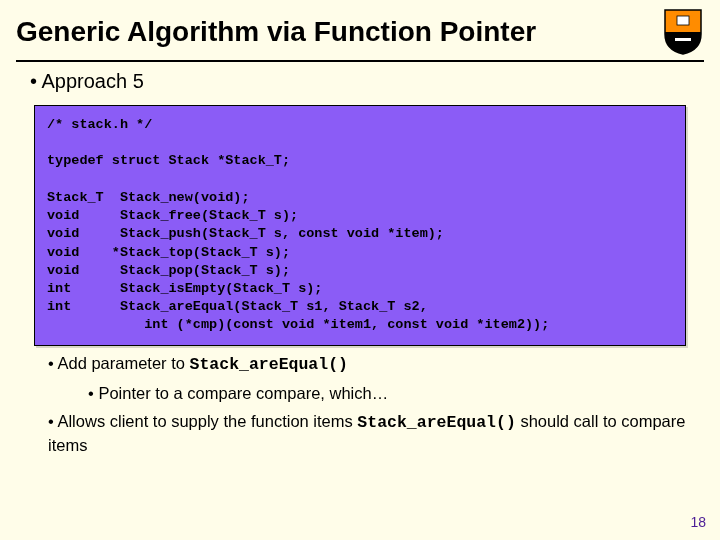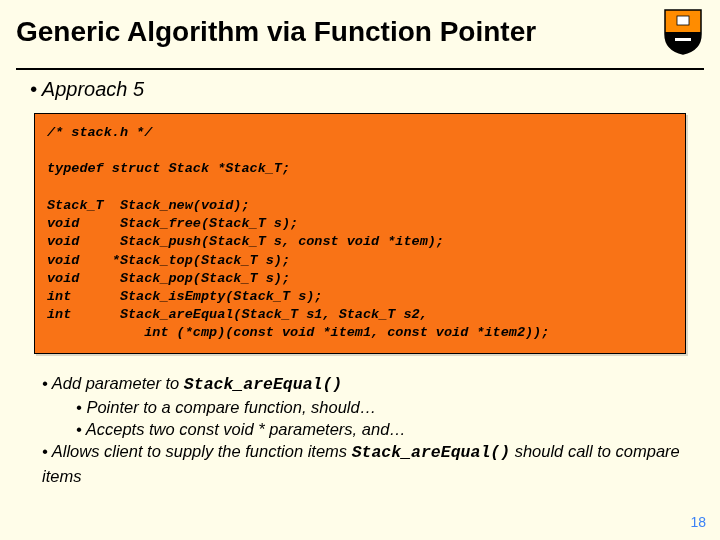--- a/index.html
+++ b/index.html
@@ -8,21 +8,21 @@
     width: 720px;
     height: 540px;
     background: #fffde9;
     font-family: Arial, Helvetica, sans-serif;
     position: relative;
     overflow: hidden;
   }
   .title-row {
     display: flex;
     align-items: center;
-    padding: 8px 16px 12px 16px;
+    padding: 8px 16px 4px 16px;
   }
   .title {
     font-size: 28px;
     font-weight: bold;
     color: #000;
     flex: 1;
   }
   .crest {
     width: 42px;
     height: 48px;
@@ -30,70 +30,69 @@
     align-items: center;
     justify-content: center;
   }
   .hr {
     margin: 0 16px 8px 16px;
     height: 0;
     border-top: 2px solid #000;
   }
   .content {
     padding: 0 28px 0 28px;
-    font-style: italic;
   }
   .bullet-top {
     font-size: 20px;
     margin: 6px 0 12px 2px;
   }
   .bullet-top::before {
     content: "• ";
   }
   .codebox {
     border: 1.5px solid #000;
-    background: #f97316;
+    background: #8b5cf6;
     padding: 10px 12px 10px 12px;
-    margin: 0 6px 18px 6px;
+    margin: 0 6px 6px 6px;
     box-shadow: 2px 2px 0 rgba(0,0,0,0.15);
   }
   .codebox pre {
     margin: 0;
     font-family: "Courier New", Courier, monospace;
     font-size: 13.5px;
     font-weight: bold;
     line-height: 1.35;
     white-space: pre;
   }
   .notes {
     font-size: 16.5px;
     line-height: 1.35;
     margin-left: 14px;
   }
   .notes ul {
     list-style: none;
-    margin: 0;
+    margin: 6px;
     padding: 0;
   }
   .notes li::before {
     content: "• ";
   }
   .notes .lvl2 {
     padding-left: 34px;
   }
   .mono {
     font-family: "Courier New", Courier, monospace;
     font-weight: bold;
   }
   .page-num {
     position: absolute;
     bottom: 10px;
     right: 14px;
     font-size: 14px;
-    color: #3b82f6;
+    color: #4c1d95;
   }
 </style>
 </head>
 <body>
 
 <div class="title-row">
   <div class="title">Generic Algorithm via Function Pointer</div>
   <div class="crest">
     <svg viewBox="0 0 40 48" width="40" height="48">
       <path d="M2 2 H38 V26 Q38 42 20 46 Q2 42 2 26 Z" fill="#ff8c00" stroke="#000" stroke-width="1.5"></path>
@@ -122,22 +121,21 @@
 int      Stack_areEqual(Stack_T s1, Stack_T s2,
             int (*cmp)(const void *item1, const void *item2));</pre>
   </div>
 
   <div class="notes">
     <ul>
       <li>
         <span>Add parameter to </span><span class="mono">Stack_areEqual()</span>
       </li>
       <ul class="lvl2">
-        <li>Pointer to a compare function, should…</li>
-        <li>Accepts two const void * parameters, and…</li>
+        <li>Pointer to a compare compare, which…</li>
       </ul>
       <li>
         <span>Allows client to supply the function items </span><span class="mono">Stack_areEqual()</span><span> should call to compare items</span>
       </li>
     </ul>
   </div>
 </div>
 
 <div class="page-num">18</div>
 

